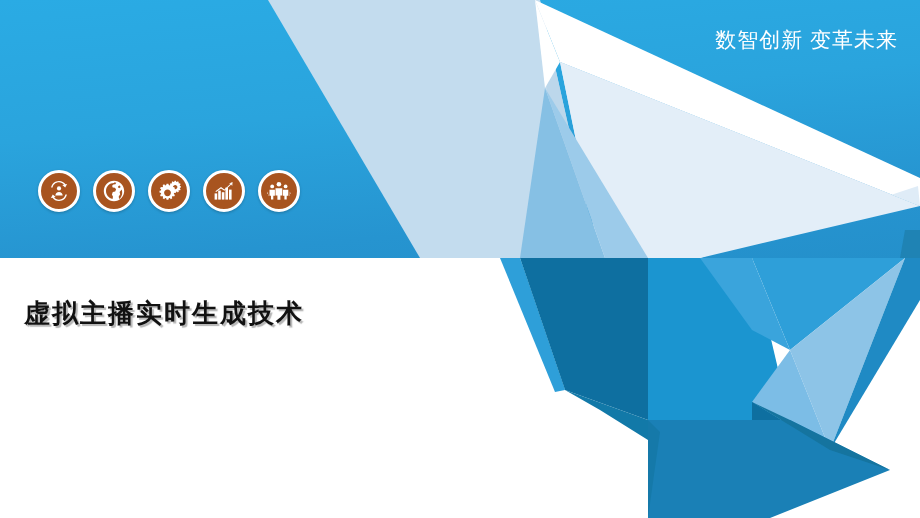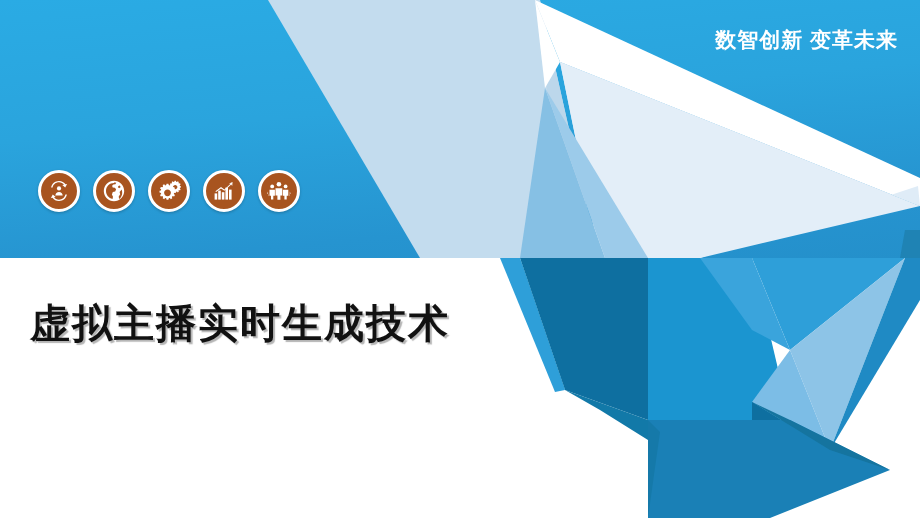--- a/index.html
+++ b/index.html
@@ -52,28 +52,28 @@
   .icon-badge svg { display:block; }
 
   
   .tagline {
     position:absolute;
     right:22px; top:26px;
     color:#ffffff;
     font-size:21px;
     letter-spacing:1px;
     white-space:nowrap;
-    font-weight:700;
+    font-weight:400;
   }
 
   
   .title {
     position:absolute;
-    left:30px; top:296px;
-    font-size:40px;
+    left:24px; top:296px;
+    font-size:26px;
     font-weight:bold;
     color:#111111;
     letter-spacing:2px;
     white-space:nowrap;
     text-shadow:2px 2px 1px rgba(120,120,120,0.55);
   }
 </style>
 </head>
 <body>
 

